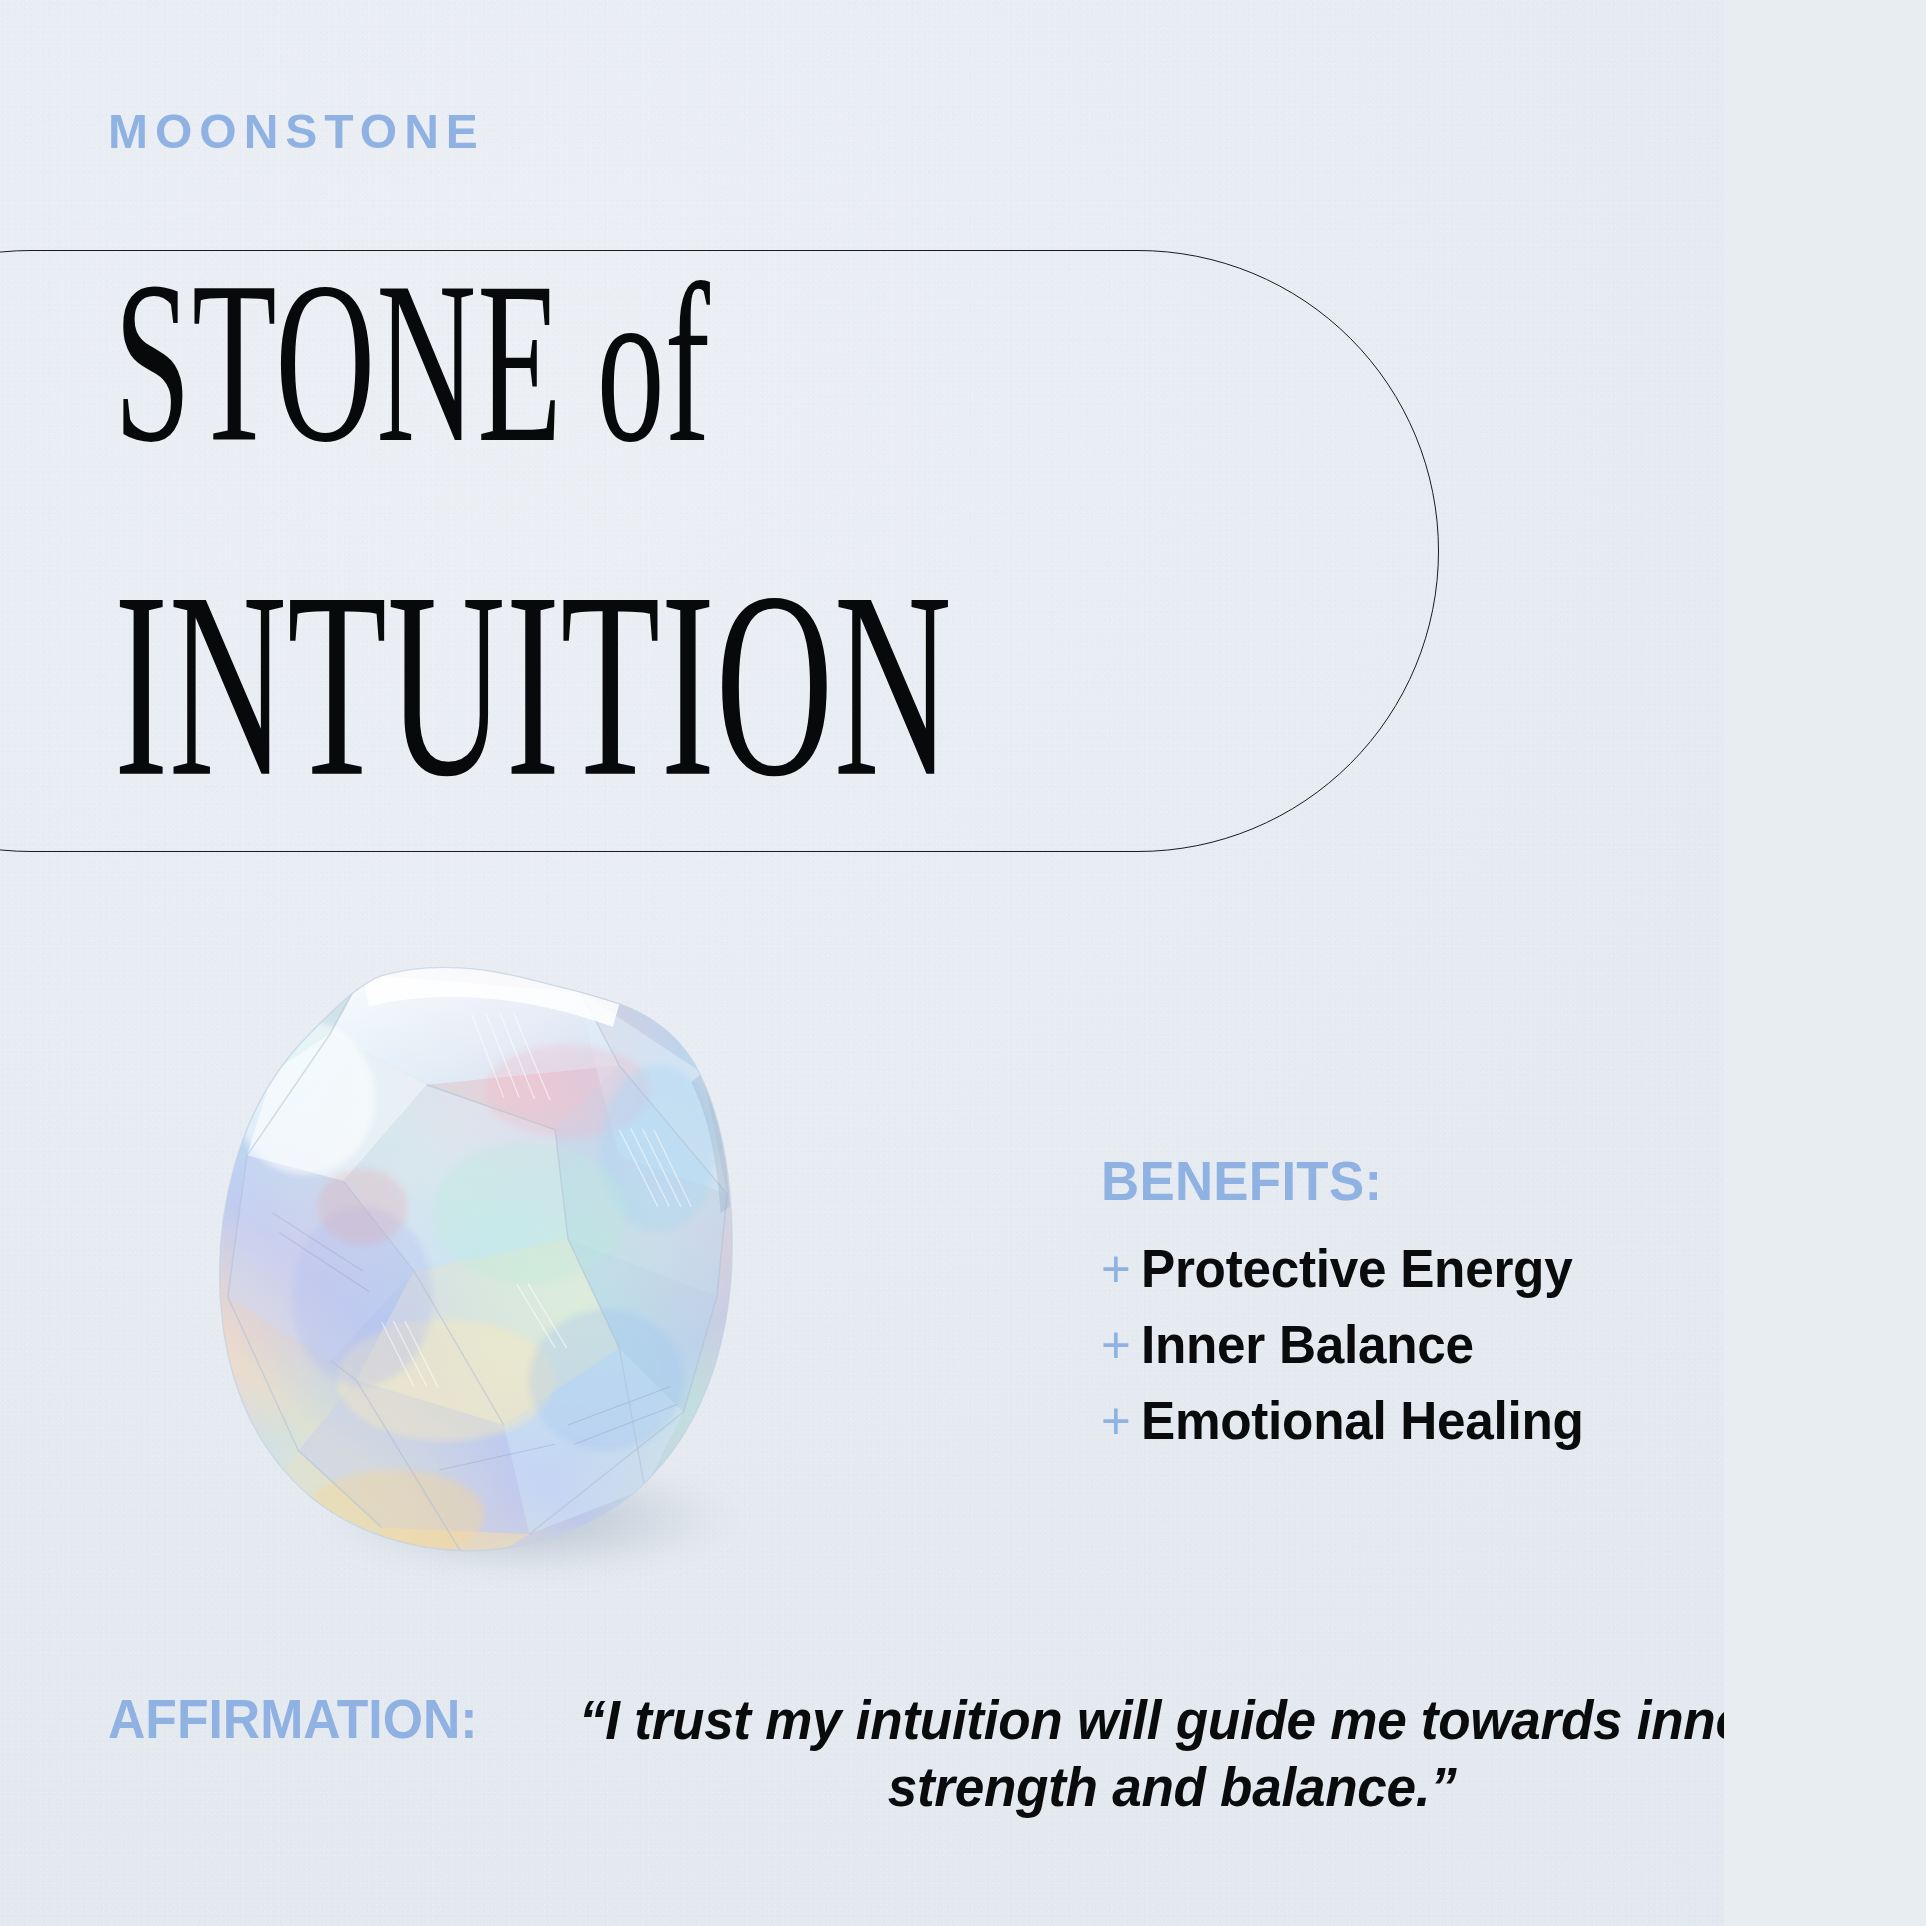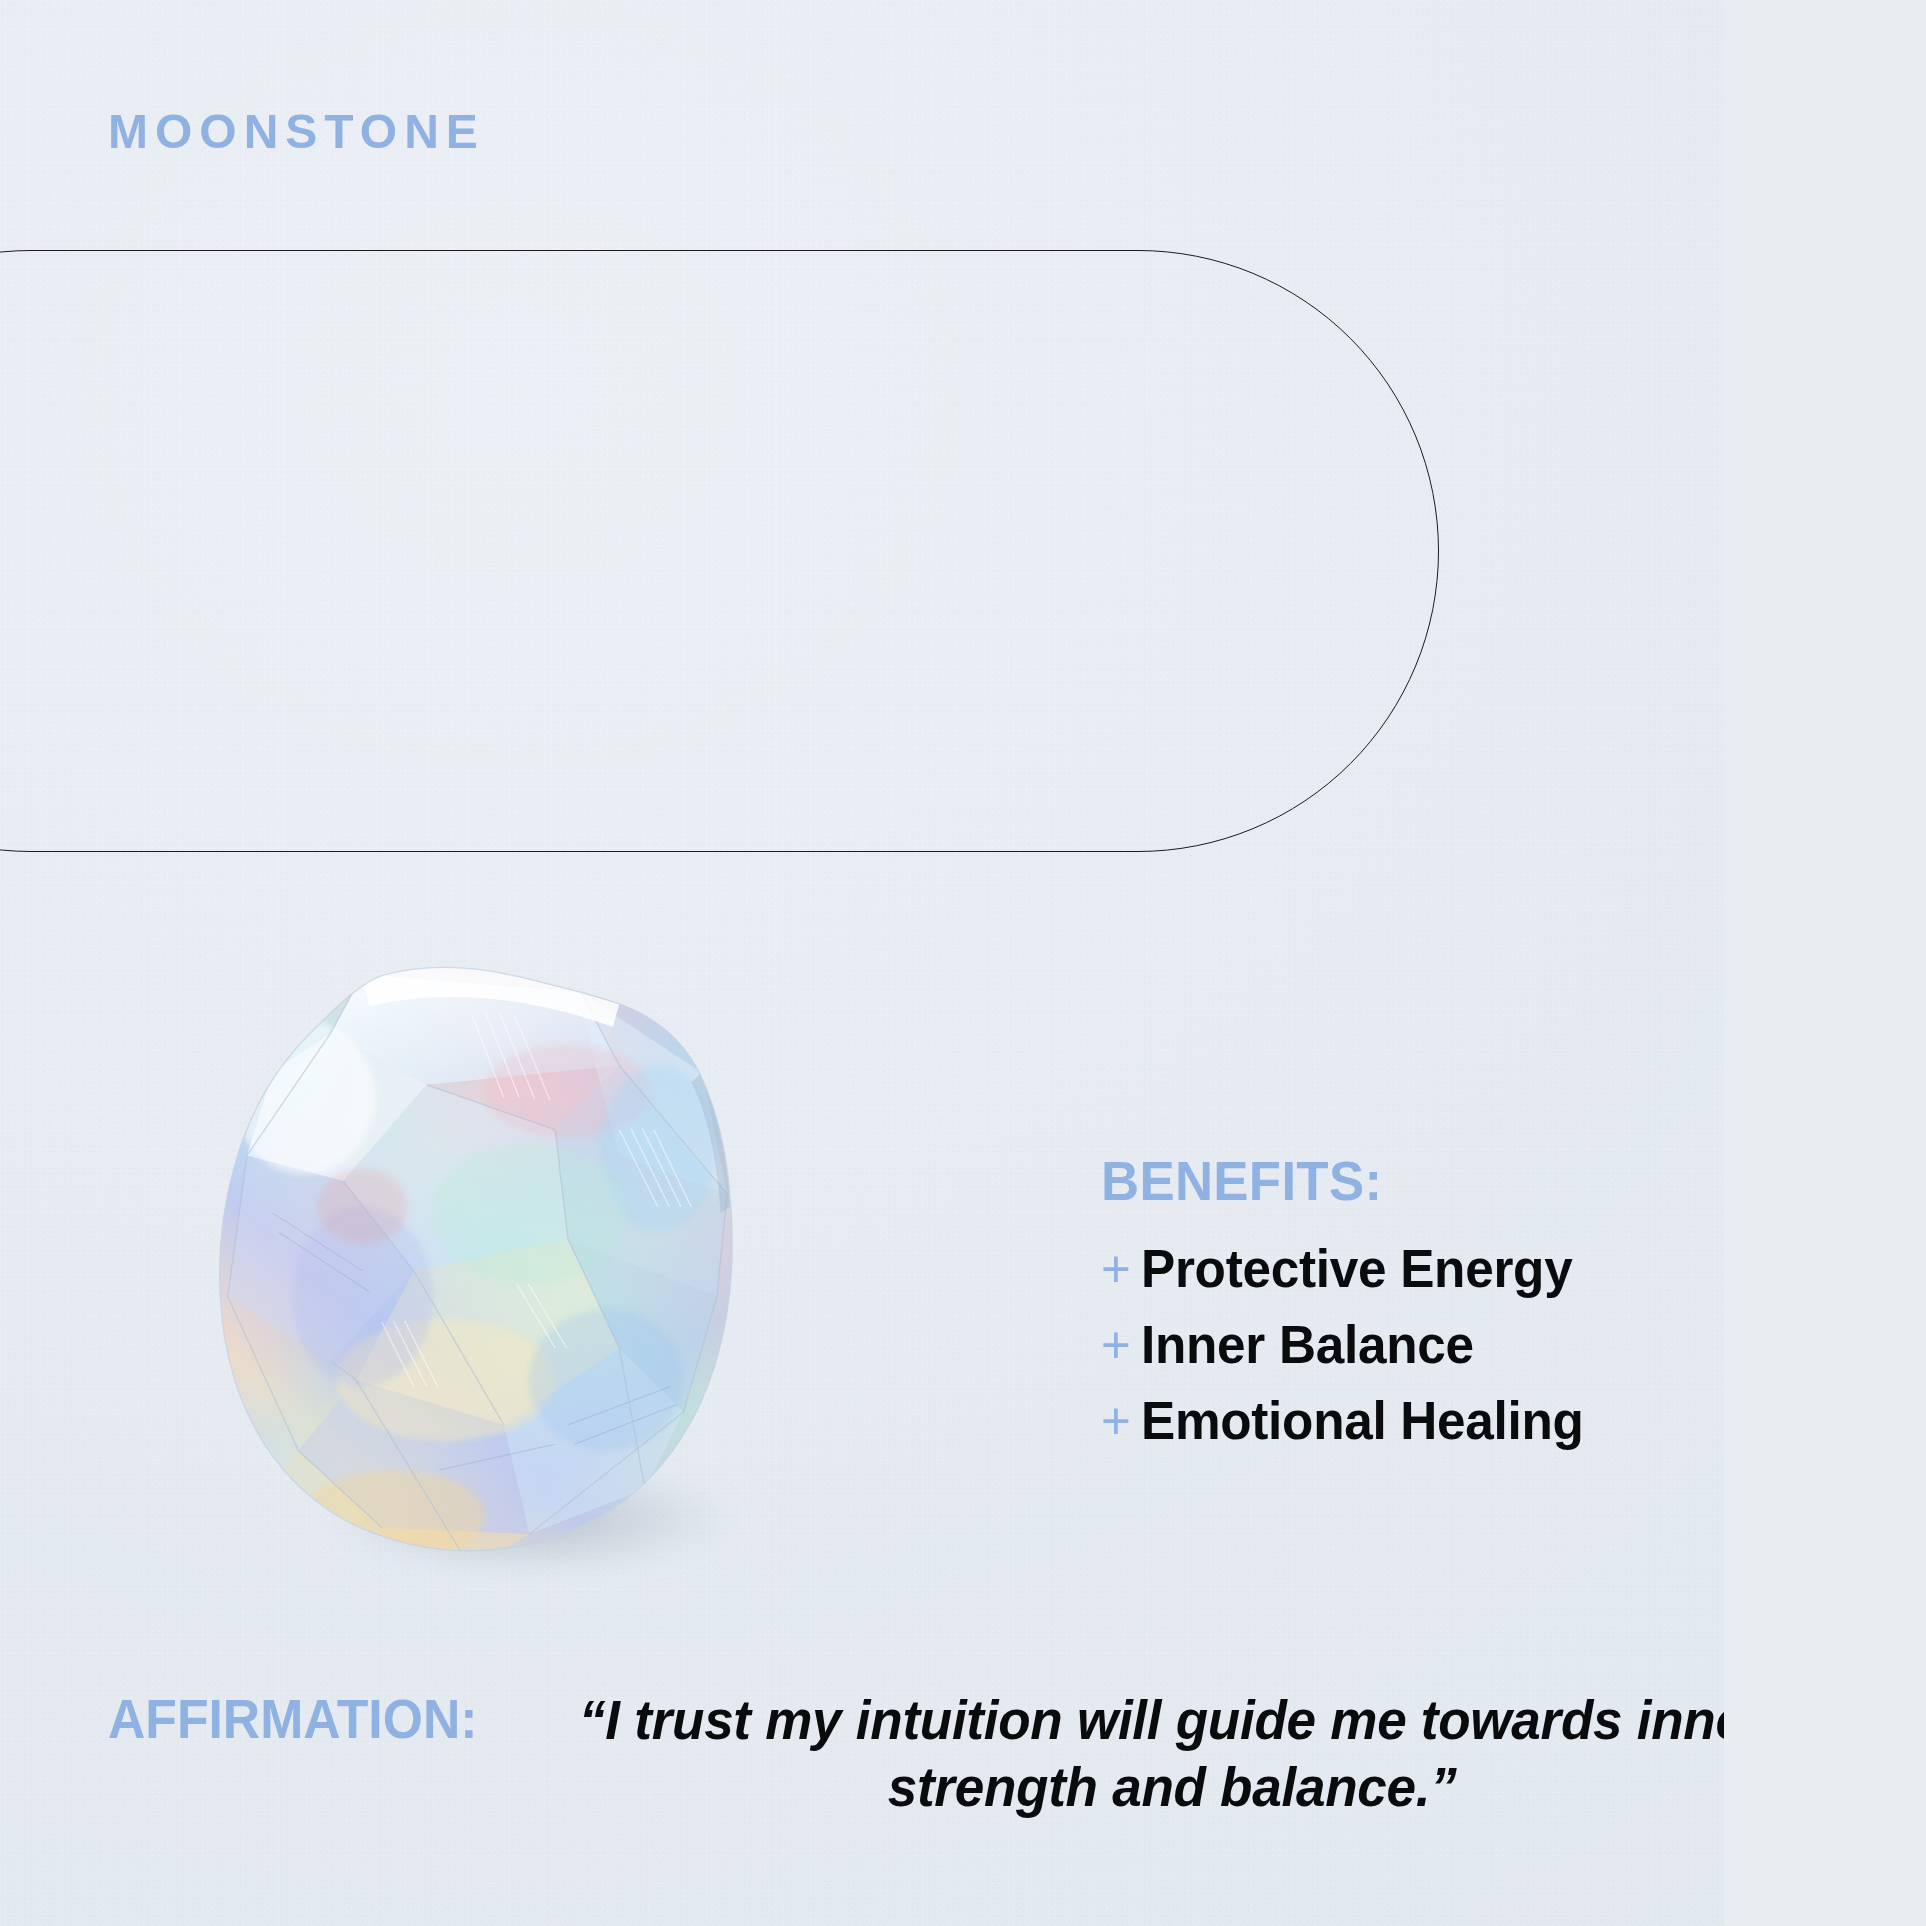--- a/index.html
+++ b/index.html
@@ -178,20 +178,24 @@
 <body>
 
 <div id="canvas">
 
   <div id="grain"></div>
 
   <div id="eyebrow">MOONSTONE</div>
 
   <div id="pill"></div>
 
+  <div id="headline">
+    <span class="line" id="line1"><span>STONE</span><span class="lower"> of</span></span>
+    <span class="line" id="line2">INTUITION</span>
+  </div>
 
   <div id="crystal-wrap">
     <svg viewBox="0 0 980 1020" xmlns="http://www.w3.org/2000/svg" aria-hidden="true">
       <defs>
         <radialGradient id="gBody" cx="45%" cy="40%" r="72%">
           <stop offset="0%" stop-color="#f4fbff"></stop>
           <stop offset="32%" stop-color="#e6f2fb"></stop>
           <stop offset="62%" stop-color="#d6e6f7"></stop>
           <stop offset="100%" stop-color="#cfe0f2"></stop>
         </radialGradient>

